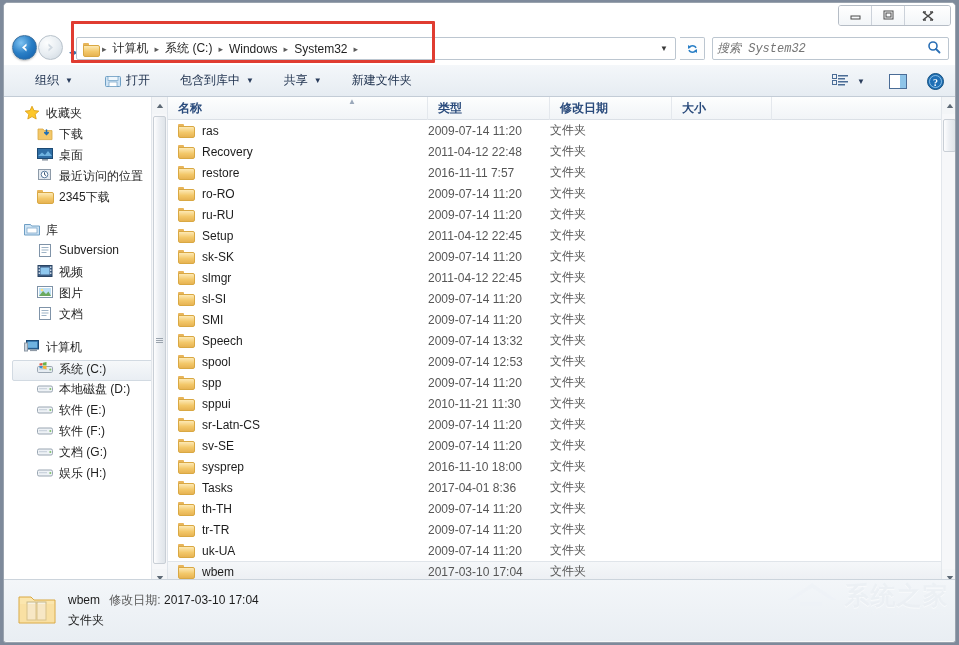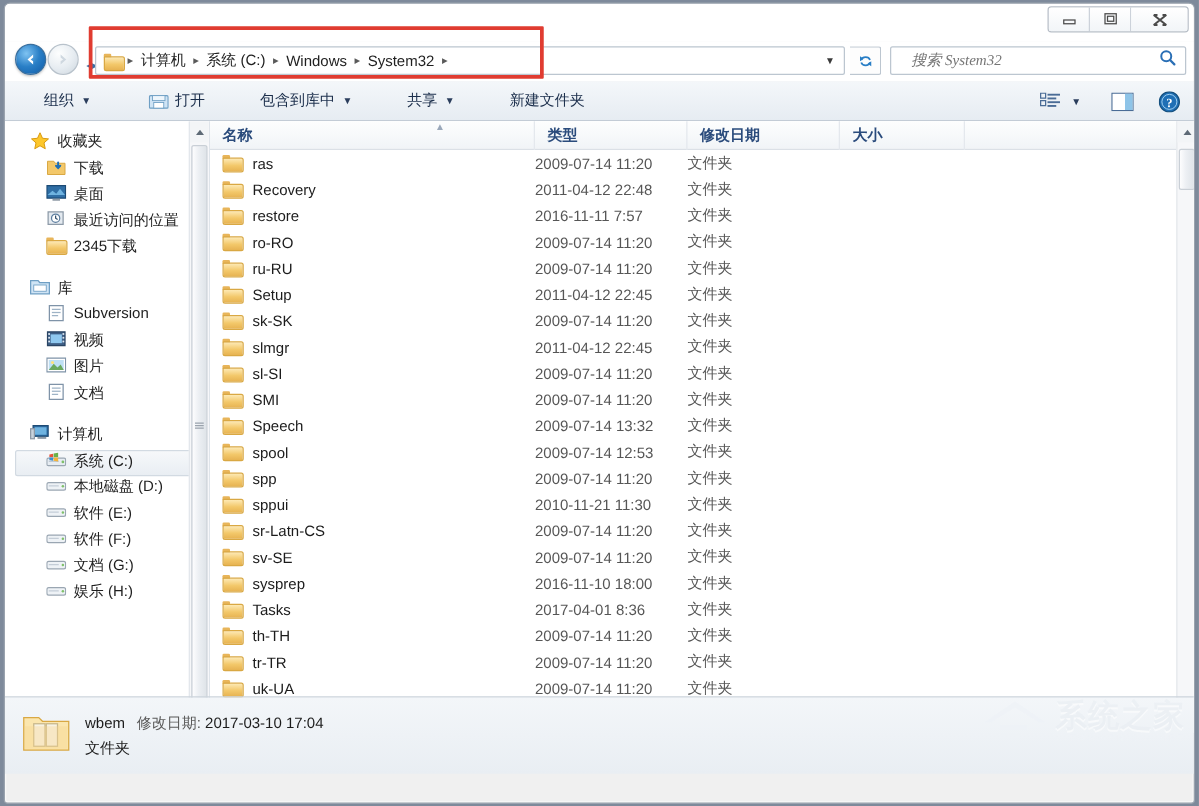--- a/index.html
+++ b/index.html
@@ -94,41 +94,41 @@
   }
   .searchbox {
     position: absolute; left: 708px; top: 4px;
     width: 237px; height: 23px;
     background: #ffffff;
     border: 1px solid #bcc6d0; border-radius: 2px;
     display: flex; align-items: center;
   }
   .searchbox input {
     border: none; outline: none; background: transparent;
-    flex: 1; margin-left: 16px;
-    font-family: Liberation Serif, serif;
+    flex: 1; margin-left: 4px;
+    font-family: Liberation Mono, monospace;
     font-size: 12px; font-style: italic; color: #7b7b7b;
   }
   .searchicon { margin-right: 7px; }
 
   
   .redbox {
     position: absolute; left: 67px; top: 18px;
     width: 364px; height: 42px;
     border: 3px solid #e03c31;
     border-radius: 1px;
     pointer-events: none; z-index: 50;
   }
 
   
   .toolbar {
     position: absolute; left: 0; top: 62px; width: 953px; height: 32px;
     background: linear-gradient(#f4f7fa, #e6ecf2);
     border-bottom: 1px solid #c3ccd6;
-    display: flex; align-items: center; gap: 14px;
+    display: flex; align-items: center;
   }
   .tbitem {
     display: flex; align-items: center; height: 24px;
     padding: 0 9px; font-size: 12px; color: #1b2e4b;
     white-space: nowrap;
   }
   .tbcaret { font-size: 8px; margin-left: 6px; color: #2a3d5c; }
   .tb-right { position: absolute; right: 8px; top: 0; height: 32px; display: flex; align-items: center; gap: 4px; }
   .tbico { display: flex; align-items: center; justify-content: center; height: 24px; padding: 0 5px; }
 
@@ -220,21 +220,21 @@
   .cell.c-size { width: 100px; color: #565656; }
   .rowico { width: 16px; height: 16px; margin-right: 8px; flex: none; position: relative; }
 
   .list-sb {
     position: absolute; right: 0; top: 0; width: 16px; height: 489px;
     background: #f6f7f9; border-left: 1px solid #e3e7ec;
   }
 
   
   .details {
-    position: absolute; left: 0; top: 554px; width: 953px; height: 62px;
+    position: absolute; left: 0; top: 576px; width: 953px; height: 62px;
     background: linear-gradient(#f3f6f9, #e9eef3);
     border-top: 1px solid #ccd4dc;
     display: flex; align-items: center;
     overflow: hidden;
   }
   .det-icon { margin-left: 14px; margin-right: 12px; flex: none; }
   .det-text { display: flex; flex-direction: column; gap: 3px; }
   .det-line1 { font-size: 12px; color: #1c1c1c; }
   .det-line1 b { font-weight: normal; }
   .det-label { color: #5a5a5a; margin-left: 6px; }

